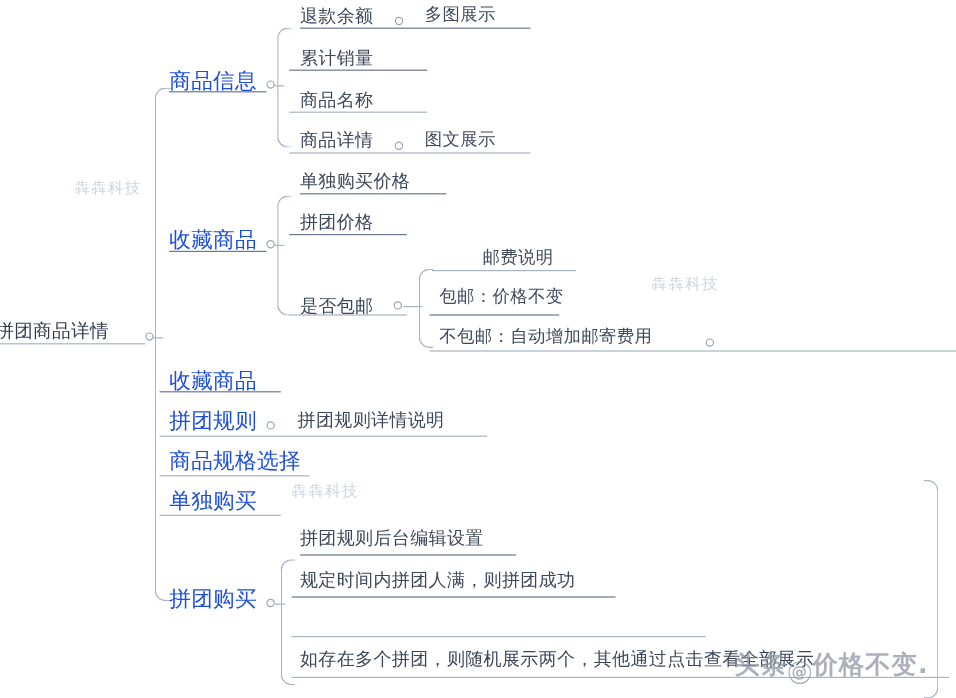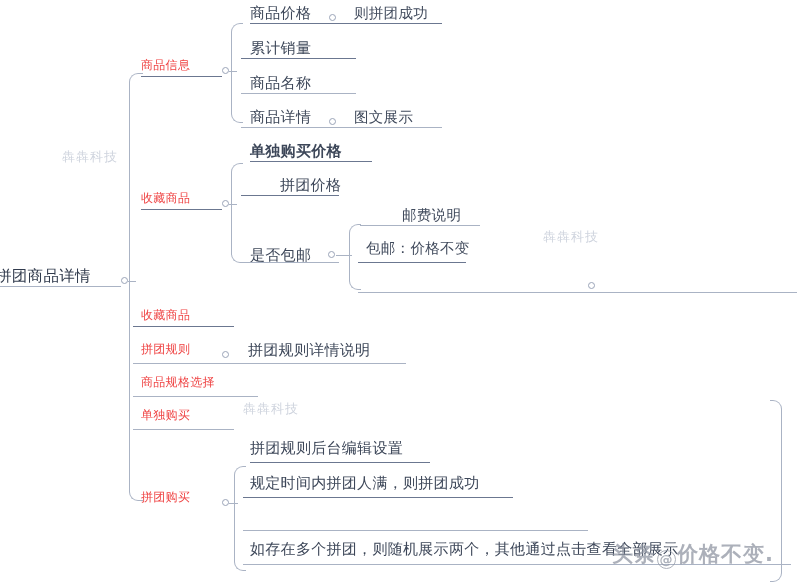--- a/index.html
+++ b/index.html
@@ -12,21 +12,21 @@
   
   .node{
     position:absolute;
     font-size:15px;
     line-height:1;
     color:#3d4759;
     white-space:nowrap;
     letter-spacing:.3px;
   }
   .node.root{font-size:15.5px;color:#313b4d;}
-  .node.lvl1{font-size:12px;color:#ef4444;}
+  .node.lvl1{font-size:18px;color:#1d4ed8;}
   .node.lvl2{font-size:15px;color:#3d4759;}
   .node.lvl3{font-size:14.5px;color:#404a5c;}
 
   
   .dot{
     position:absolute;
     width:7px;height:7px;
     border:1px solid #9aa4b8;
     border-radius:50%;
     background:#ffffff;
@@ -113,62 +113,63 @@
   <div class="spine" style="left:129px;top:73px;width:14px;height:428px;"></div>
   <div class="hline" style="left:128px;top:281px;width:8px;"></div>
 
   <div class="node lvl1" style="left:141px;top:59px;">商品信息</div>
   <div class="dot" style="left:222px;top:67px;"></div>
   <div class="uline" style="left:141px;top:76px;width:81px;"></div>
 
   <div class="spine" style="left:231px;top:23px;width:12px;height:100px;"></div>
   <div class="hline" style="left:229px;top:71px;width:8px;"></div>
 
-  <div class="node lvl2" style="left:250px;top:6px;">商品价格</div>
+  <div class="node lvl2" style="left:250px;top:6px;">退款余额</div>
   <div class="dot" style="left:329px;top:14px;"></div>
-  <div class="node lvl3" style="left:354px;top:6px;">则拼团成功</div>
+  <div class="node lvl3" style="left:354px;top:6px;">多图展示</div>
   <div class="uline" style="left:250px;top:23px;width:192px;"></div>
 
   <div class="node lvl2" style="left:250px;top:41px;">累计销量</div>
   <div class="uline" style="left:241px;top:58px;width:115px;"></div>
 
   <div class="node lvl2" style="left:250px;top:76px;">商品名称</div>
   <div class="uline soft" style="left:241px;top:93px;width:115px;"></div>
 
   <div class="node lvl2" style="left:250px;top:110px;">商品详情</div>
   <div class="dot" style="left:329px;top:118px;"></div>
   <div class="node lvl3" style="left:354px;top:110px;">图文展示</div>
   <div class="uline soft" style="left:241px;top:127px;width:201px;"></div>
 
   <div class="node lvl1" style="left:141px;top:192px;">收藏商品</div>
   <div class="dot" style="left:222px;top:200px;"></div>
   <div class="uline" style="left:141px;top:209px;width:81px;"></div>
 
   <div class="spine" style="left:231px;top:163px;width:12px;height:100px;"></div>
   <div class="hline" style="left:229px;top:204px;width:8px;"></div>
 
-  <div class="node lvl2" style="left:250px;top:144px;font-weight:bold;">单独购买价格</div>
+  <div class="node lvl2" style="left:250px;top:144px;">单独购买价格</div>
   <div class="uline" style="left:250px;top:161px;width:122px;"></div>
 
-  <div class="node lvl2" style="left:250px;top:178px;margin-left:30px;">拼团价格</div>
+  <div class="node lvl2" style="left:250px;top:178px;">拼团价格</div>
   <div class="uline" style="left:241px;top:195px;width:98px;"></div>
 
   <div class="node lvl2" style="left:250px;top:248px;">是否包邮</div>
   <div class="dot" style="left:328px;top:251px;"></div>
   <div class="uline soft" style="left:241px;top:262px;width:98px;"></div>
 
   <div class="spine" style="left:349px;top:224px;width:12px;height:66px;"></div>
   <div class="hline" style="left:336px;top:255px;width:16px;"></div>
 
   <div class="node lvl3" style="left:366px;top:208px;margin-left:36px;">邮费说明</div>
   <div class="uline soft" style="left:360px;top:225px;width:120px;"></div>
 
   <div class="node lvl3" style="left:366px;top:241px;">包邮：价格不变</div>
   <div class="uline" style="left:358px;top:262px;width:108px;"></div>
 
+  <div class="node lvl3" style="left:366px;top:274px;">不包邮：自动增加邮寄费用</div>
   <div class="dot" style="left:588px;top:282px;"></div>
   <div class="uline soft" style="left:358px;top:292px;width:439px;"></div>
 
   <div class="node lvl1" style="left:141px;top:309px;">收藏商品</div>
   <div class="uline" style="left:133px;top:326px;width:101px;"></div>
 
   <div class="node lvl1" style="left:141px;top:343px;">拼团规则</div>
   <div class="dot" style="left:222px;top:351px;"></div>
   <div class="node lvl2" style="left:248px;top:343px;">拼团规则详情说明</div>
   <div class="uline soft" style="left:133px;top:363px;width:273px;"></div>

